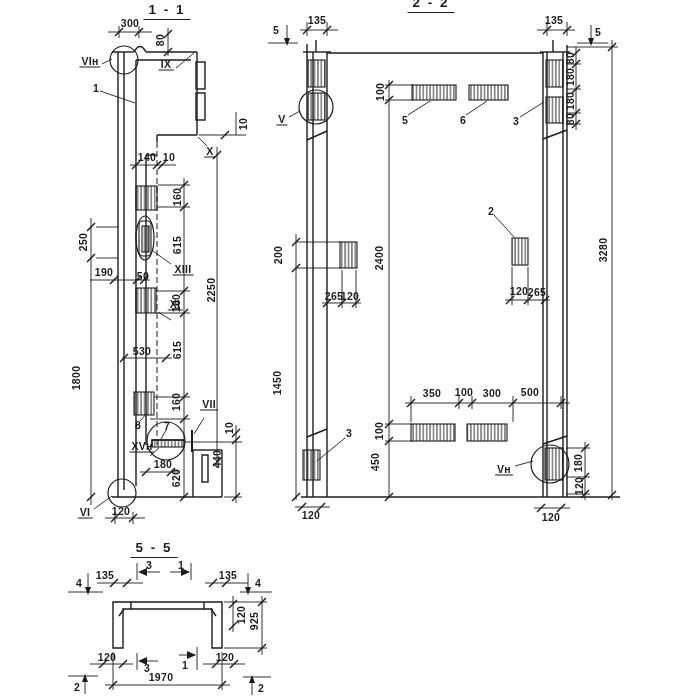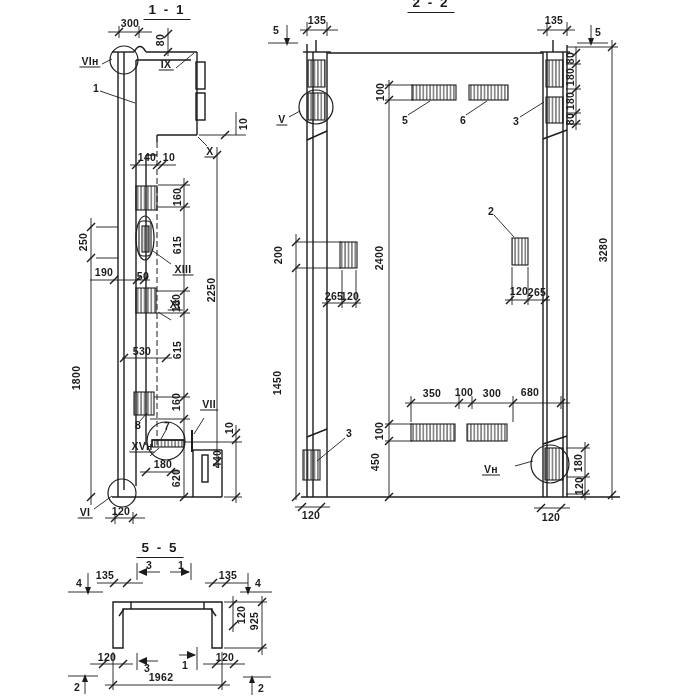--- a/index.html
+++ b/index.html
@@ -391,38 +391,38 @@
 <span class="lbl v" style="left:379px;top:258px">2400</span>
 <span class="lbl v" style="left:603px;top:250px">3280</span>
 <span class="lbl" style="left:334px;top:296px">265</span>
 <span class="lbl" style="left:350px;top:296px">120</span>
 <span class="lbl" style="left:519px;top:291px">120</span>
 <span class="lbl" style="left:537px;top:292px">265</span>
 <span class="lbl v" style="left:277px;top:383px">1450</span>
 <span class="lbl" style="left:432px;top:393px">350</span>
 <span class="lbl" style="left:464px;top:392px">100</span>
 <span class="lbl" style="left:492px;top:393px">300</span>
-<span class="lbl" style="left:530px;top:392px">680</span>
+<span class="lbl" style="left:530px;top:392px">500</span>
 <span class="lbl v" style="left:379px;top:431px">100</span>
 <span class="lbl" style="left:349px;top:433px">3</span>
 <span class="lbl v" style="left:375px;top:462px">450</span>
-<span class="lbl u" style="left:491px;top:469px">Vн</span>
+<span class="lbl u" style="left:504px;top:469px">Vн</span>
 <span class="lbl v" style="left:578px;top:463px">180</span>
 <span class="lbl v" style="left:579px;top:486px">120</span>
 <span class="lbl" style="left:311px;top:515px">120</span>
 <span class="lbl" style="left:551px;top:517px">120</span>
 
-<span class="lbl title" style="left:160px;top:549px">5 - 5</span>
+<span class="lbl title" style="left:154px;top:549px">5 - 5</span>
 <span class="lbl" style="left:79px;top:583px">4</span>
 <span class="lbl" style="left:105px;top:575px">135</span>
 <span class="lbl" style="left:149px;top:565px">3</span>
 <span class="lbl" style="left:181px;top:565px">1</span>
 <span class="lbl" style="left:228px;top:575px">135</span>
 <span class="lbl" style="left:258px;top:583px">4</span>
 <span class="lbl v" style="left:241px;top:615px">120</span>
 <span class="lbl v" style="left:254px;top:621px">925</span>
 <span class="lbl" style="left:107px;top:657px">120</span>
 <span class="lbl" style="left:147px;top:668px">3</span>
 <span class="lbl" style="left:185px;top:665px">1</span>
 <span class="lbl" style="left:225px;top:657px">120</span>
-<span class="lbl" style="left:161px;top:677px">1962</span>
+<span class="lbl" style="left:161px;top:677px">1970</span>
 <span class="lbl" style="left:77px;top:687px">2</span>
 <span class="lbl" style="left:261px;top:688px">2</span>
 
 </body></html>

